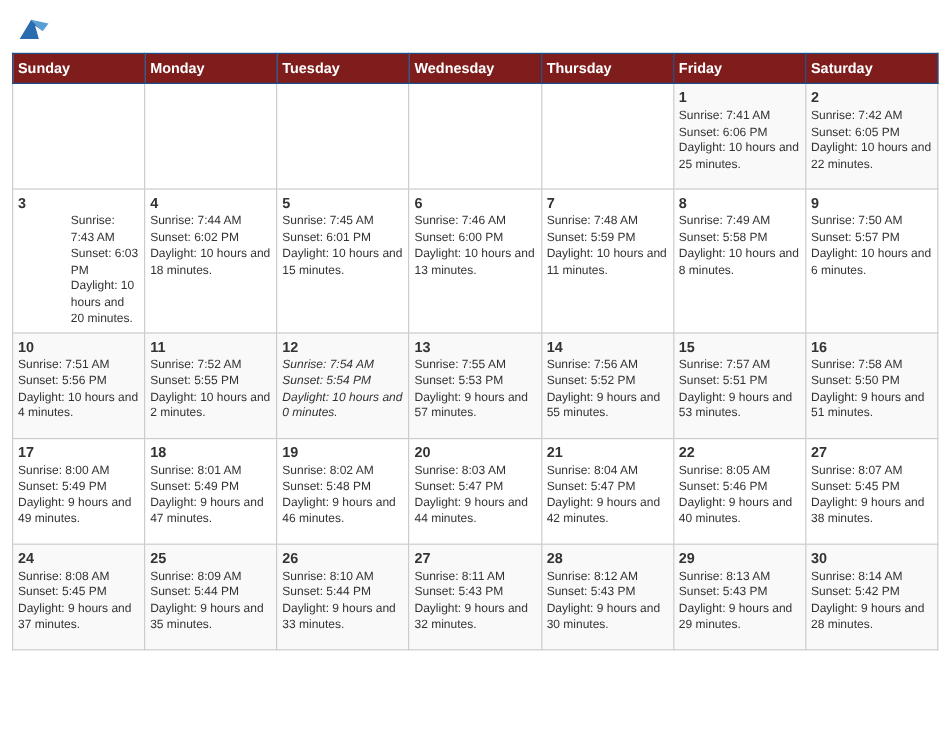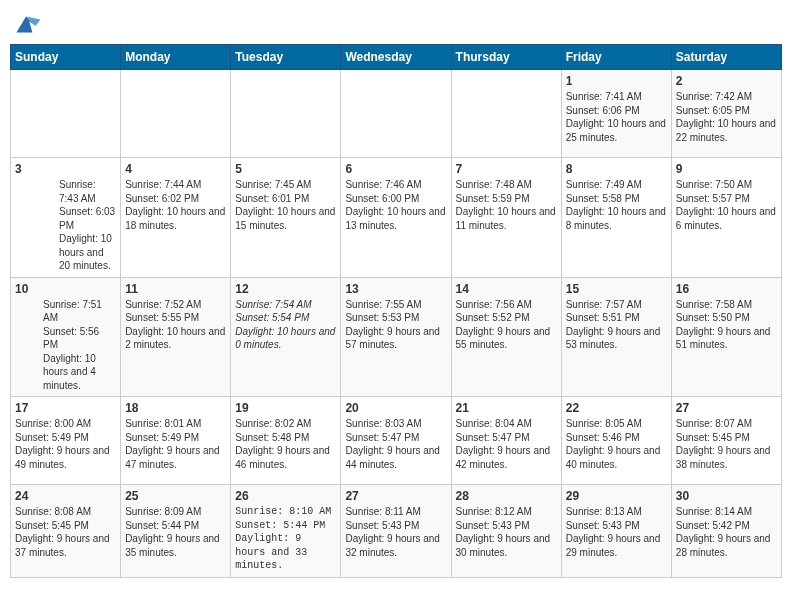--- a/index.html
+++ b/index.html
@@ -41,21 +41,21 @@
     .subtitle {
       font-size: 15px;
       color: #555;
     }
     table {
       width: 100%;
       border-collapse: collapse;
       table-layout: fixed;
     }
     thead th {
-      background-color: #0369a1;
+      background-color: #7f1d1d;
       color: #fff;
       font-size: 12px;
       font-weight: bold;
       padding: 5px 4px;
       border: 1px solid #1a4f8a;
       text-align: left;
     }
     tbody td {
       border: 1px solid #ccc;
       vertical-align: top;
@@ -175,21 +175,21 @@
         <td>
           <span class="day-num">9</span>
           <div class="cell-info" style="white-space: pre-line;">Sunrise: 7:50 AM
 Sunset: 5:57 PM
 Daylight: 10 hours and 6 minutes.</div>
         </td>
       </tr>
       <tr>
         <td>
           <span class="day-num">10</span>
-          <div class="cell-info" style="white-space: pre-line; margin-left: 28px;">Sunrise: 7:51 AM
+          <div class="cell-info" style="white-space: pre-line;">Sunrise: 7:51 AM
 Sunset: 5:56 PM
 Daylight: 10 hours and 4 minutes.</div>
         </td>
         <td>
           <span class="day-num">11</span>
           <div class="cell-info" style="white-space: pre-line;">Sunrise: 7:52 AM
 Sunset: 5:55 PM
 Daylight: 10 hours and 2 minutes.</div>
         </td>
         <td>
@@ -275,21 +275,21 @@
 Daylight: 9 hours and 37 minutes.</div>
         </td>
         <td>
           <span class="day-num">25</span>
           <div class="cell-info" style="white-space: pre-line;">Sunrise: 8:09 AM
 Sunset: 5:44 PM
 Daylight: 9 hours and 35 minutes.</div>
         </td>
         <td>
           <span class="day-num">26</span>
-          <div class="cell-info" style="white-space: pre-line; font-family: Liberation Mono, monospace;">Sunrise: 8:10 AM
+          <div class="cell-info" style="white-space: pre-line;">Sunrise: 8:10 AM
 Sunset: 5:44 PM
 Daylight: 9 hours and 33 minutes.</div>
         </td>
         <td>
           <span class="day-num">27</span>
           <div class="cell-info" style="white-space: pre-line;">Sunrise: 8:11 AM
 Sunset: 5:43 PM
 Daylight: 9 hours and 32 minutes.</div>
         </td>
         <td>

